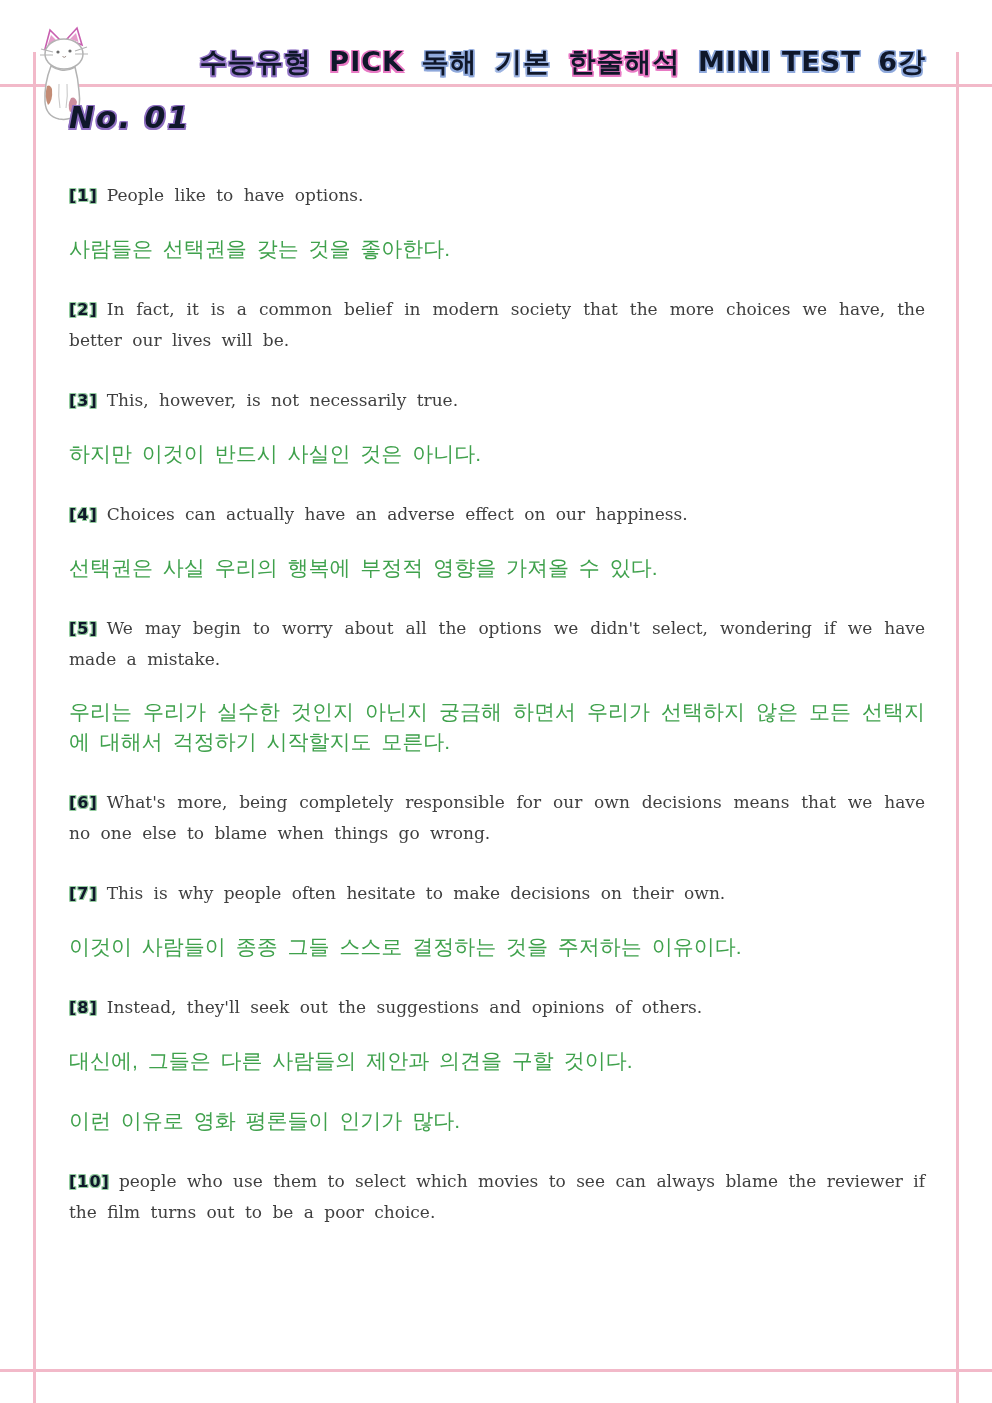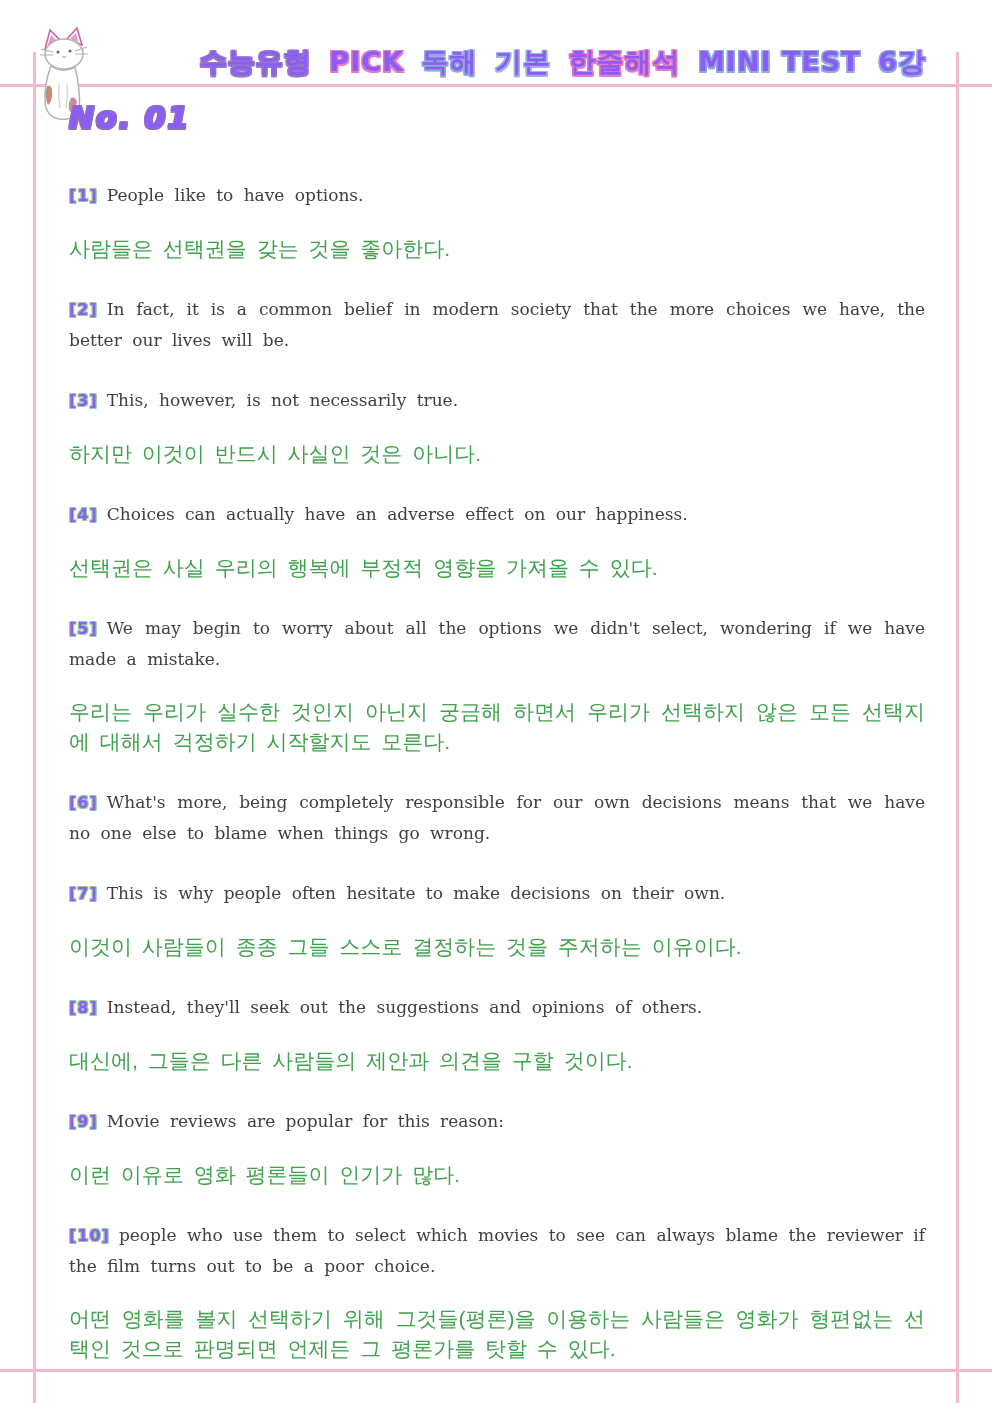--- a/index.html
+++ b/index.html
@@ -19,21 +19,21 @@
   .frame-h.bottom { top: 1369px; }
   .frame-v { top: 52px; width: 3px; height: 1351px; }
   .frame-v.left { left: 33px; }
   .frame-v.right { left: 956px; }
 
   
   .cat-logo { position: absolute; left: 36px; top: 26px; width: 54px; height: 98px; z-index: 2; }
 
   
   .bubble {
-    color: #8b5cf6;
+    color: #0f172a;
     font-weight: bold;
     font-family: "DejaVu Sans", "Liberation Sans", sans-serif;
   }
 
   
   .header-title {
     position: absolute; top: 44px; right: 66px;
     z-index: 2; white-space: nowrap;
     font-size: 27px; letter-spacing: 1px;
     text-align: right;
@@ -146,22 +146,20 @@
     <p class="en"><span class="bubble marker" style="text-shadow: rgb(147, 205, 159) -1px -1px 0px, rgb(147, 205, 159) 1px -1px 0px, rgb(147, 205, 159) -1px 1px 0px, rgb(147, 205, 159) 1px 1px 0px, rgb(147, 205, 159) -1px 0px 0px, rgb(147, 205, 159) 1px 0px 0px, rgb(147, 205, 159) 0px -1px 0px, rgb(147, 205, 159) 0px 1px 0px;">[7]</span><span>This is why people often hesitate to make decisions on their own.</span></p>
     <p class="ko">이것이 사람들이 종종 그들 스스로 결정하는 것을 주저하는 이유이다.</p>
   </div>
 
   <div class="block">
     <p class="en"><span class="bubble marker" style="text-shadow: rgb(147, 205, 159) -1px -1px 0px, rgb(147, 205, 159) 1px -1px 0px, rgb(147, 205, 159) -1px 1px 0px, rgb(147, 205, 159) 1px 1px 0px, rgb(147, 205, 159) -1px 0px 0px, rgb(147, 205, 159) 1px 0px 0px, rgb(147, 205, 159) 0px -1px 0px, rgb(147, 205, 159) 0px 1px 0px;">[8]</span><span>Instead, they'll seek out the suggestions and opinions of others.</span></p>
     <p class="ko">대신에, 그들은 다른 사람들의 제안과 의견을 구할 것이다.</p>
   </div>
 
   <div class="block">
-    <p class="en"><span class="bubble marker" style="text-shadow: rgb(147, 205, 159) -1px -1px 0px, rgb(147, 205, 159) 1px -1px 0px, rgb(147, 205, 159) -1px 1px 0px, rgb(147, 205, 159) 1px 1px 0px, rgb(147, 205, 159) -1px 0px 0px, rgb(147, 205, 159) 1px 0px 0px, rgb(147, 205, 159) 0px -1px 0px, rgb(147, 205, 159) 0px 1px 0px;">[9]</span><span>Movie reviews are popular for this reason:</span></p>
     <p class="ko">이런 이유로 영화 평론들이 인기가 많다.</p>
   </div>
 
   <div class="block">
     <p class="en"><span class="bubble marker" style="text-shadow: rgb(147, 205, 159) -1px -1px 0px, rgb(147, 205, 159) 1px -1px 0px, rgb(147, 205, 159) -1px 1px 0px, rgb(147, 205, 159) 1px 1px 0px, rgb(147, 205, 159) -1px 0px 0px, rgb(147, 205, 159) 1px 0px 0px, rgb(147, 205, 159) 0px -1px 0px, rgb(147, 205, 159) 0px 1px 0px;">[10]</span><span>people who use them to select which movies to see can always blame the reviewer if the film turns out to be a poor choice.</span></p>
-    <p class="ko">어떤 영화를 볼지 선택하기 위해 그것들(평론)을 이용하는 사람들은 영화가 형편없는 선택인 것으로 판명되면 언제든 그 평론가를 탓할 수 있다.</p>
   </div>
 
 </div>
 
 </body></html>

